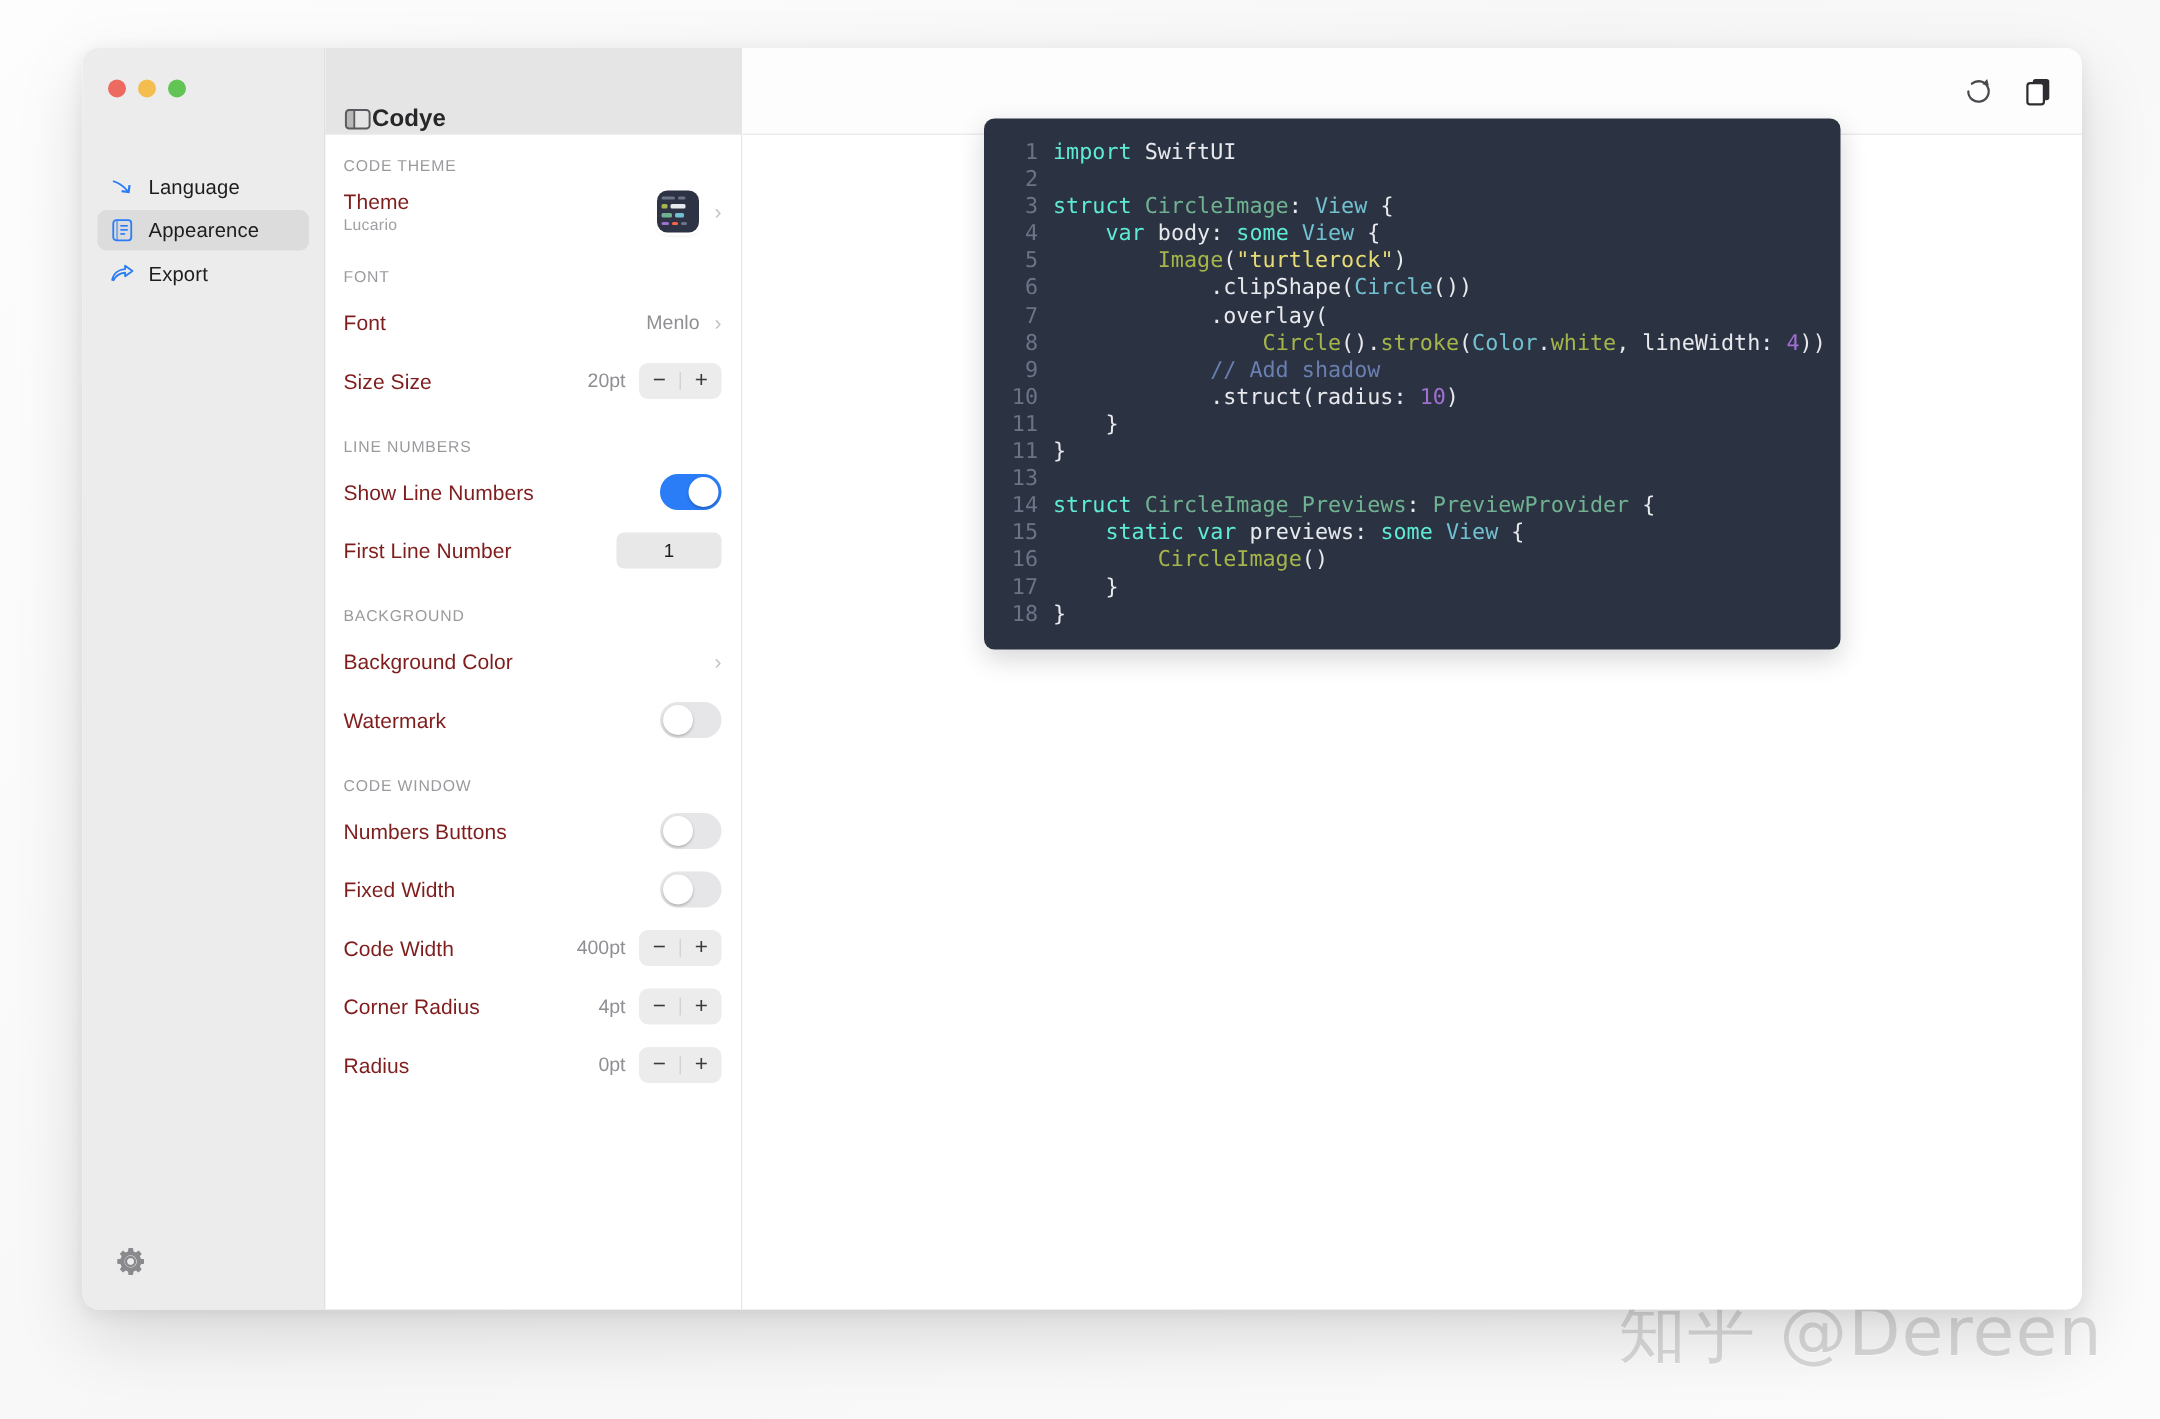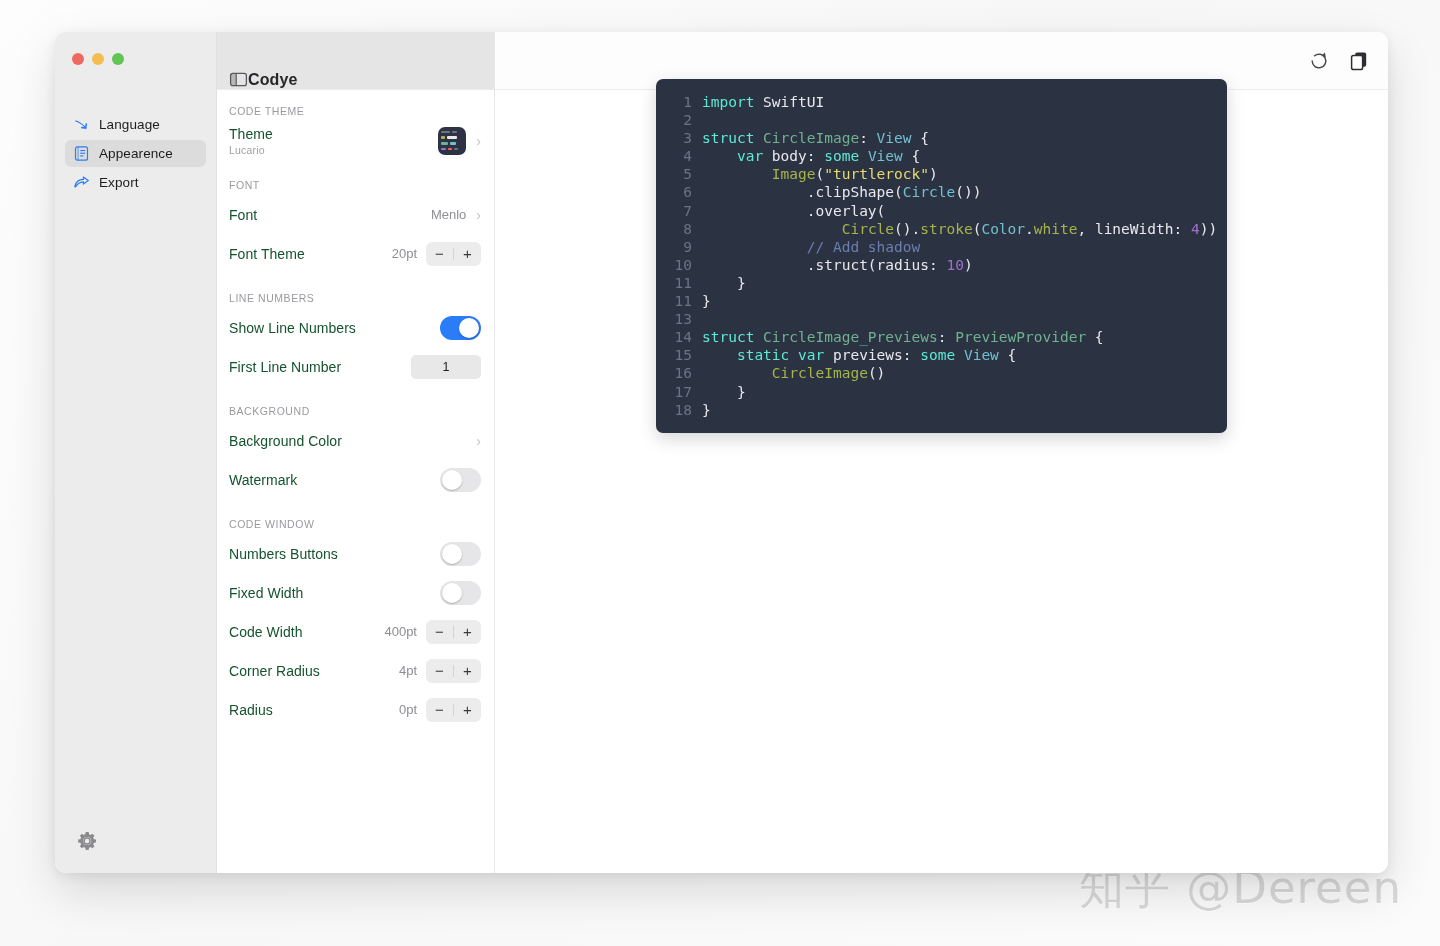--- a/index.html
+++ b/index.html
@@ -150,21 +150,21 @@
   .row {
     display: flex;
     align-items: center;
     justify-content: space-between;
     min-height: 37px;
     padding: 1px 0;
   }
   .row-left { display: flex; flex-direction: column; justify-content: center; }
   .row-title {
     font-size: 14px;
-    color: #14532d;
+    color: #7f1d1d;
     letter-spacing: 0.05px;
   }
   .row-sub {
     font-size: 10.5px;
     color: #a0a0a4;
     margin-top: 2px;
     letter-spacing: 0.2px;
   }
   .row-right {
     display: flex;
@@ -424,21 +424,21 @@
             <span class="row-title">Font</span>
           </div>
           <div class="row-right">
             <span class="row-value">Menlo</span>
             <span class="chev">›</span>
           </div>
         </div>
 
         <div class="row">
           <div class="row-left">
-            <span class="row-title">Font Theme</span>
+            <span class="row-title">Size Size</span>
           </div>
           <div class="row-right">
             <span class="row-value">20pt</span>
             <span class="stepper">
               <span class="btn">−</span>
               <span class="sep"></span>
               <span class="btn">+</span>
             </span>
           </div>
         </div>

